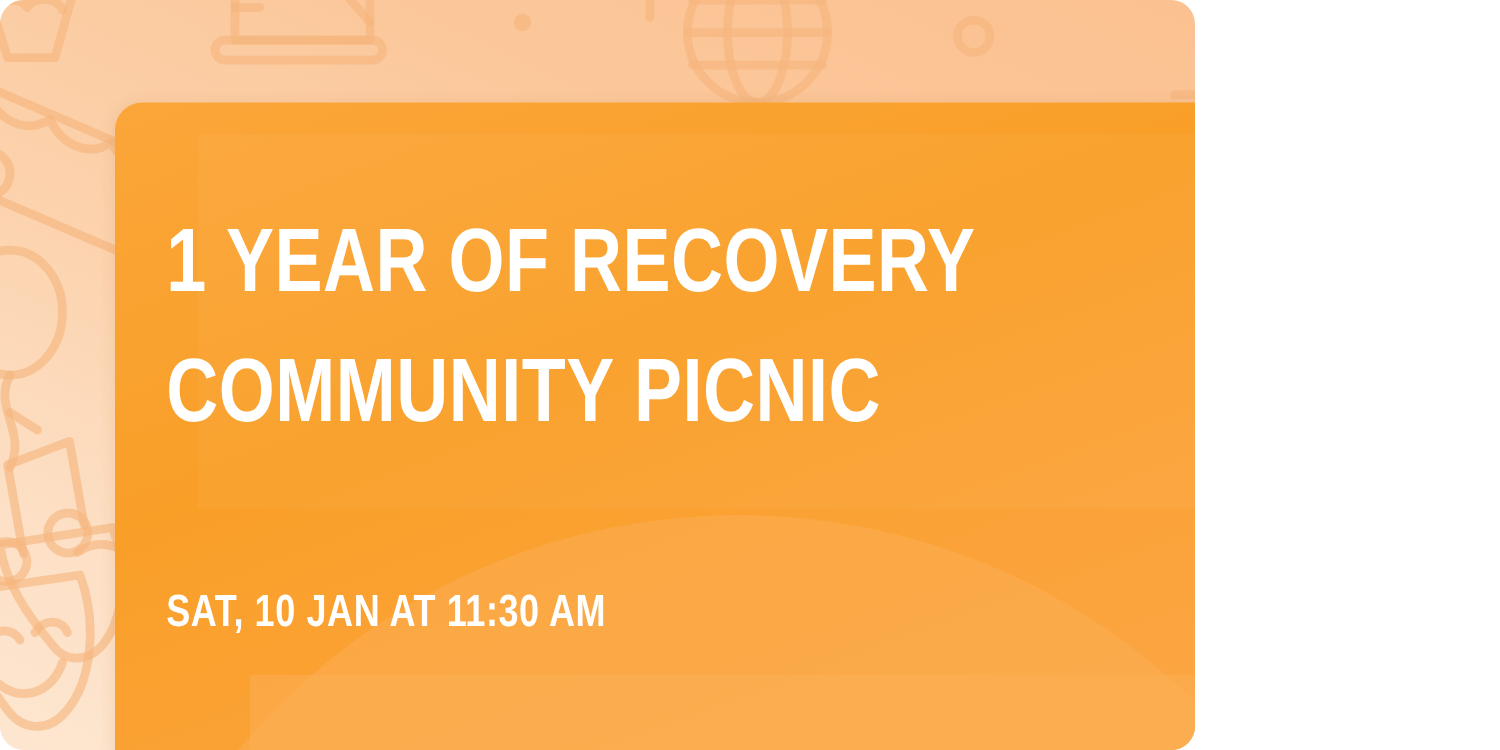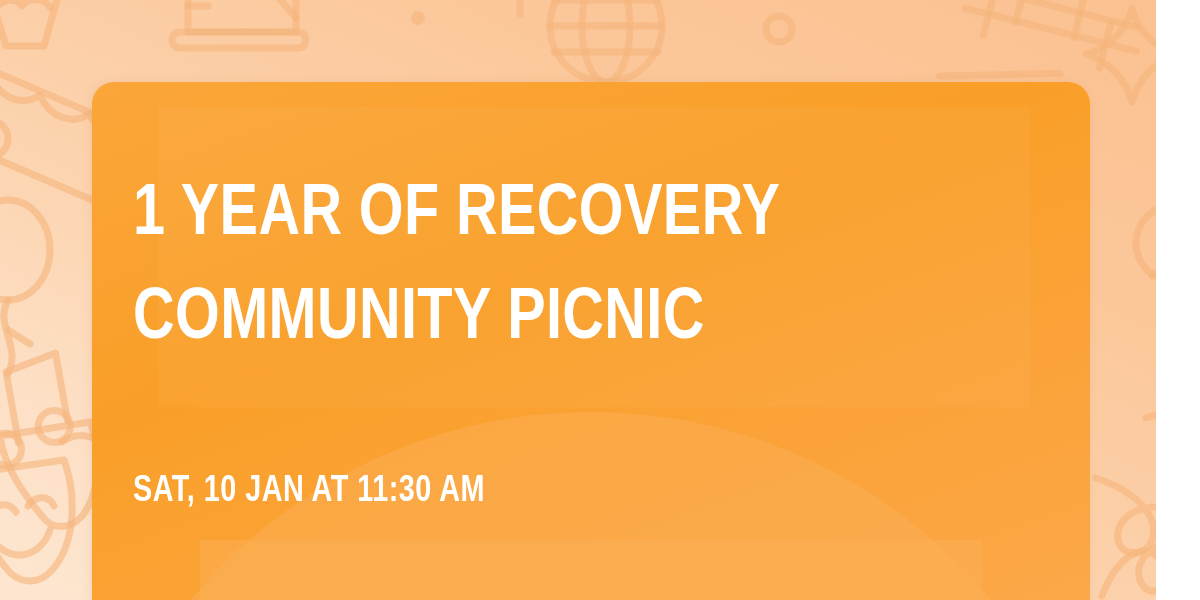--- a/index.html
+++ b/index.html
@@ -8,24 +8,25 @@
     width: 1200px;
     height: 600px;
     overflow: hidden;
   }
   body {
     font-family: "Liberation Sans", "DejaVu Sans", sans-serif;
   }
 
   #stage {
     position: relative;
-    width: 1156px;
+    width: 956px;
     height: 600px;
     overflow: hidden;
     background: linear-gradient(205deg, #fbc191 0%, #fbc79a 28%, #fcd3ae 58%, #fde0c6 82%, #fde6d0 100%);
+    border-radius: 19px;
   }
 
   
   #doodle-layer {
     position: absolute;
     inset: 0;
     pointer-events: none;
   }
   #doodle-layer svg {
     position: absolute;

